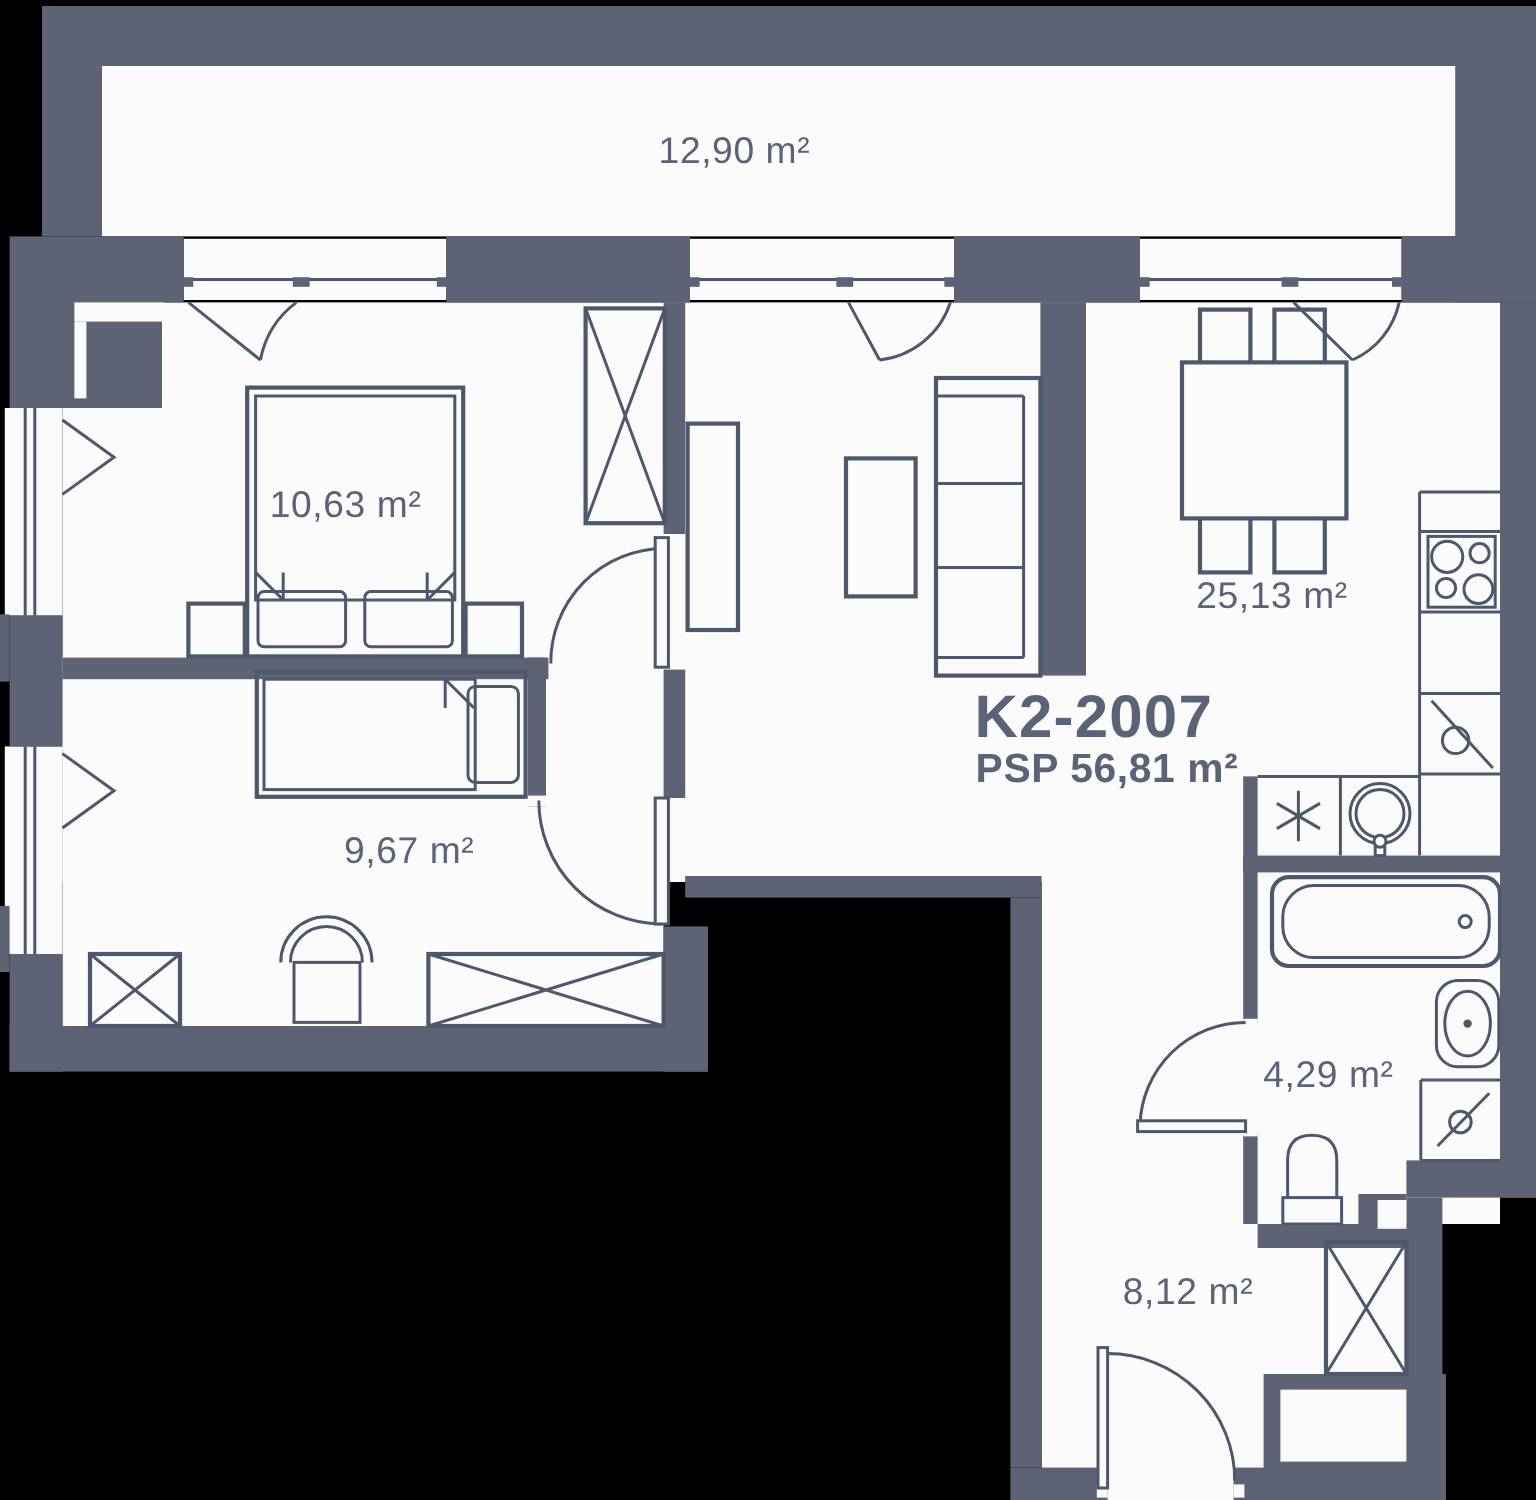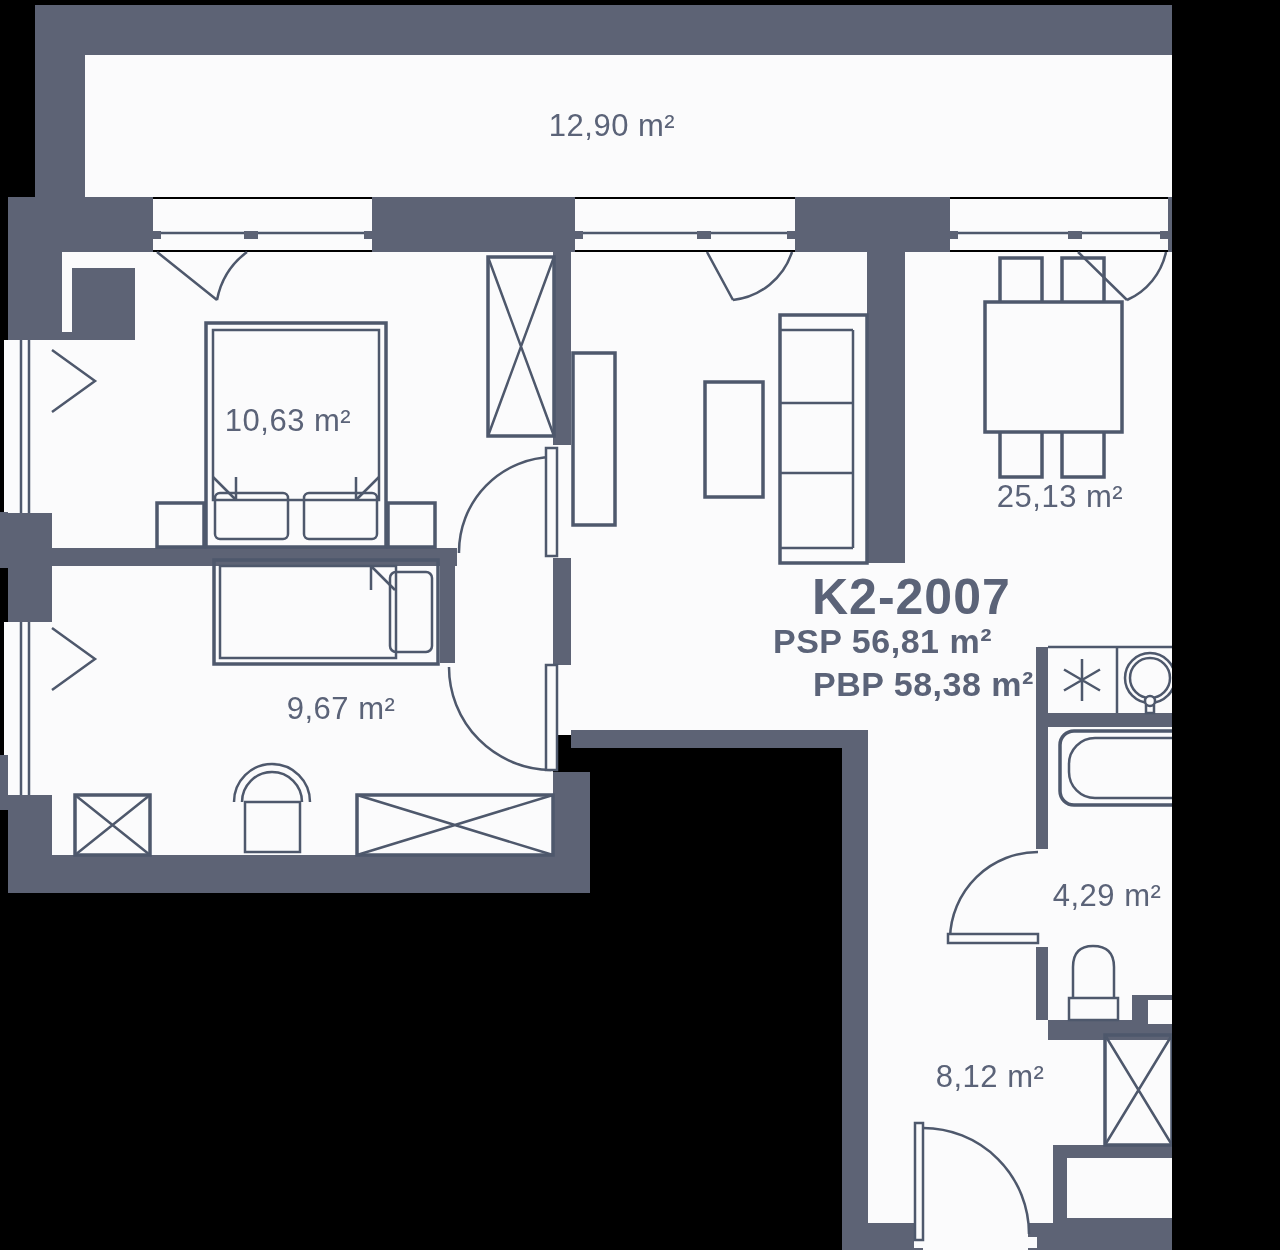--- a/index.html
+++ b/index.html
@@ -1,19 +1,19 @@
 <!DOCTYPE html>
 <html style="--wall: #5d6375; --floor: #fbfbfc; --line: #4e586c; --text: #5b6378; --bg: #000000;"><head>
 <meta charset="utf-8">
 <style>
   :root{
     --wall:#5d6375; --floor:#fbfbfc; --line:#4e586c; --text:#5b6378; --bg:#000000;
   }
   html,body{margin:0;padding:0;background:var(--bg);}
-  .plan{position:relative;width:1172px;height:1250px;background:var(--bg);
+  .plan{position:relative;width:1280px;height:1250px;background:var(--bg);
         font-family:"Liberation Sans", sans-serif; overflow:hidden;}
   .plan svg{position:absolute;left:0;top:0;}
   .wall{fill:var(--wall);stroke:none;}
   .floor{fill:var(--floor);stroke:none;}
   .ln{fill:none;stroke:var(--line);stroke-width:3.5;}
   .lnt{fill:none;stroke:var(--line);stroke-width:2.5;}
   .lnf{fill:var(--floor);stroke:var(--line);stroke-width:3.5;}
   .lnd{fill:var(--floor);stroke:var(--line);stroke-width:2.5;}
   .dot{fill:var(--line);stroke:none;}
   .label{position:absolute;transform:translate(-50%,-50%);color:var(--text);
@@ -205,15 +205,14 @@
 </svg>
 
   <div class="label" style="left:612px; top:126px;">12,90 m²</div>
   <div class="label" style="left:288px; top:421px;">10,63 m²</div>
   <div class="label" style="left:330px; top:709px;margin-left:11px;">9,67 m²</div>
   <div class="label" style="left:1020px;top:497px;margin-left:40px;">25,13 m²</div>
   <div class="label" style="left:1107px;top:896px;">4,29 m²</div>
   <div class="label" style="left:990px; top:1077px;">8,12 m²</div>
 
   <div class="unit-line unit-title" style="left:812px;top:597px;">K2-2007</div>
-  <div class="unit-line unit-area" style="left:773px;top:641px;">PSP 56,81 m²</div>
-  <div class="unit-line unit-area" style="left:813px;top:684px;">PBP 58,38 m²</div>
+  <div class="unit-line unit-area" style="left:813px;top:641px;">PSP 56,81 m²</div>
 </div>
 
 </body></html>

